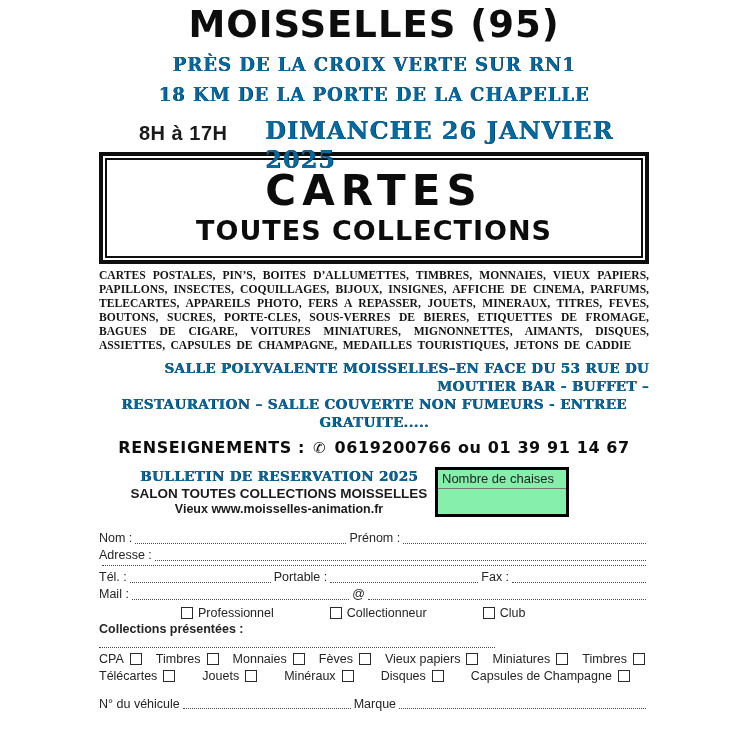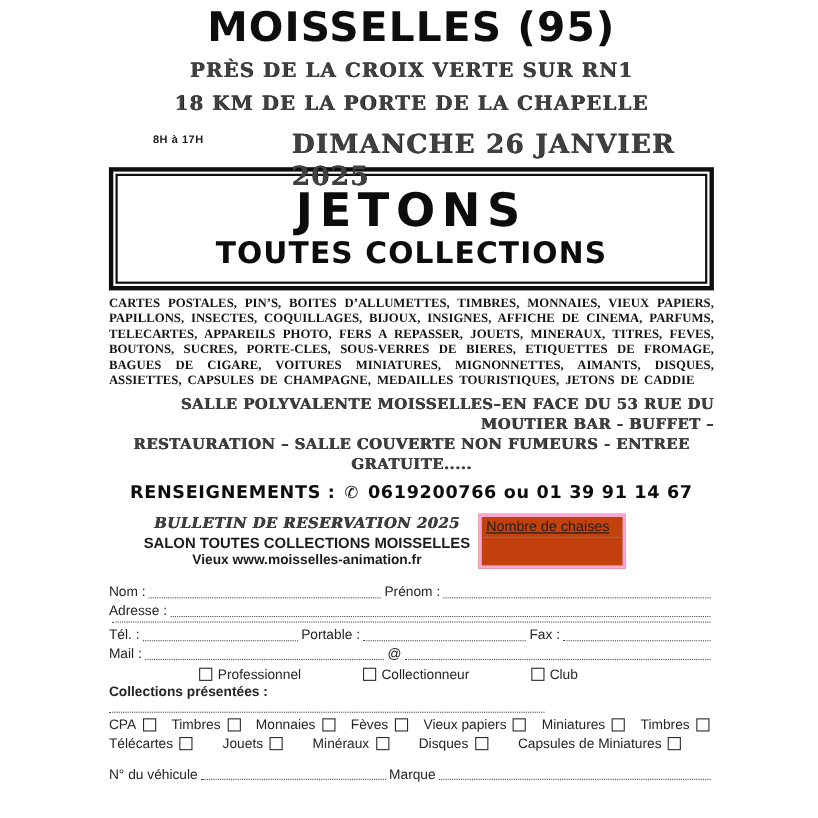--- a/index.html
+++ b/index.html
@@ -8,29 +8,29 @@
     font-family:"Liberation Sans", sans-serif;color:#1b1b1b;
   }
   .doc{position:absolute;left:99px;top:4px;width:550px;}
 
   
   .title{
     text-align:center;font-family:"DejaVu Sans", sans-serif;font-weight:bold;
     font-size:37px;letter-spacing:1px;line-height:42px;color:#0d0d0d;
   }
   .deco{
-    font-family:"DejaVu Serif", serif;font-weight:bold;color:#404040;
+    font-family:"DejaVu Serif", serif;font-weight:bold;color:#0369a1;
     text-shadow:0.5px 0 0 #151515;
   }
   .sub{
     text-align:center;font-size:18px;letter-spacing:1px;line-height:22px;margin-top:8px;
   }
   .time-row{position:relative;height:34px;margin-top:8px;}
   .hours{
-    position:absolute;left:40px;top:8px;font-weight:bold;font-size:10px;letter-spacing:0.5px;
+    position:absolute;left:40px;top:8px;font-weight:bold;font-size:20px;letter-spacing:0.5px;
   }
   .big-date{
     position:absolute;left:166px;top:2px;font-size:24px;letter-spacing:1px;
   }
 
   
   .banner{
     margin-top:4px;border:4px solid #0e0e0e;padding:2px;background:#fff;
   }
   .banner-inner{
@@ -57,26 +57,26 @@
   .venue-line.first{margin-top:7px;text-align:right;}
   .contact{
     text-align:center;margin-top:7px;font-weight:bold;font-size:16px;
     font-family:"DejaVu Sans", sans-serif;letter-spacing:0.6px;color:#0d0d0d;
   }
   .phone-icon{font-weight:normal;font-size:15px;padding:0 2px;}
 
   
   .bulletin-row{position:relative;height:58px;margin-top:12px;}
   .bulletin-left{position:absolute;left:20px;top:0;width:320px;text-align:center;}
-  .bulletin-l1{font-size:13.5px;line-height:15px;letter-spacing:0.4px;font-style:italic;}
+  .bulletin-l1{font-size:13.5px;line-height:15px;letter-spacing:0.4px;}
   .bulletin-l2{font-weight:bold;font-size:13.5px;line-height:16px;margin-top:2px;}
   .bulletin-l3{font-weight:bold;font-size:12.5px;line-height:15px;}
   .chairs-box{
     position:absolute;right:80px;top:-2px;width:128px;height:44px;
-    border:3px solid #f9a8d4;background:#c2410c;text-decoration:underline;
+    border:3px solid #000000;background:#86efac;
   }
   .chairs-label{
     font-size:13px;padding:1px 4px 2px 4px;border-bottom:1px solid #777;color:#222;
   }
 
   
   .form{margin-top:3px;font-size:12.5px;color:#252525;}
   .form-row{display:flex;line-height:16.8px;}
   .flabel{white-space:pre;}
   .dots{
@@ -109,21 +109,21 @@
   <div class="sub deco">PRÈS DE LA CROIX VERTE SUR RN1</div>
   <div class="sub deco">18 KM DE LA PORTE DE LA CHAPELLE</div>
 
   <div class="time-row">
     <span class="hours">8H à 17H</span>
     <span class="big-date deco">DIMANCHE 26 JANVIER 2025</span>
   </div>
 
   <div class="banner">
     <div class="banner-inner">
-      <div class="banner-line1">JETONS</div>
+      <div class="banner-line1">CARTES</div>
       <div class="banner-line2">TOUTES COLLECTIONS</div>
     </div>
   </div>
 
   <div class="categories">CARTES POSTALES, PIN’S, BOITES D’ALLUMETTES, TIMBRES, MONNAIES, VIEUX PAPIERS, PAPILLONS, INSECTES, COQUILLAGES, BIJOUX, INSIGNES, AFFICHE DE CINEMA, PARFUMS, TELECARTES, APPAREILS PHOTO, FERS A REPASSER, JOUETS, MINERAUX, TITRES, FEVES, BOUTONS, SUCRES, PORTE-CLES, SOUS-VERRES DE BIERES, ETIQUETTES DE FROMAGE, BAGUES DE CIGARE, VOITURES MINIATURES, MIGNONNETTES, AIMANTS, DISQUES, ASSIETTES, CAPSULES DE CHAMPAGNE, MEDAILLES TOURISTIQUES, JETONS DE CADDIE</div>
 
   <div class="venue-line deco first">SALLE  POLYVALENTE  MOISSELLES–EN FACE DU 53 RUE DU MOUTIER  BAR - BUFFET –</div>
   <div class="venue-line deco">RESTAURATION – SALLE COUVERTE NON FUMEURS - ENTREE GRATUITE.....</div>
 
   <div class="contact">
@@ -233,21 +233,21 @@
         </span>
         <span class="copt">
           <span>Minéraux</span>
           <span class="cb"></span>
         </span>
         <span class="copt">
           <span>Disques</span>
           <span class="cb"></span>
         </span>
         <span class="copt">
-          <span>Capsules de Miniatures</span>
+          <span>Capsules de Champagne</span>
           <span class="cb"></span>
         </span>
       </div>
 
     <div class="vehicle-wrap" id="vehicle-row">
         <div class="form-row">
           <span class="flabel">N° du véhicule</span>
           <span class="dots" style="flex-grow: 0.68;"></span>
           <span class="flabel">Marque</span>
           <span class="dots" style="flex-grow: 1;"></span>

